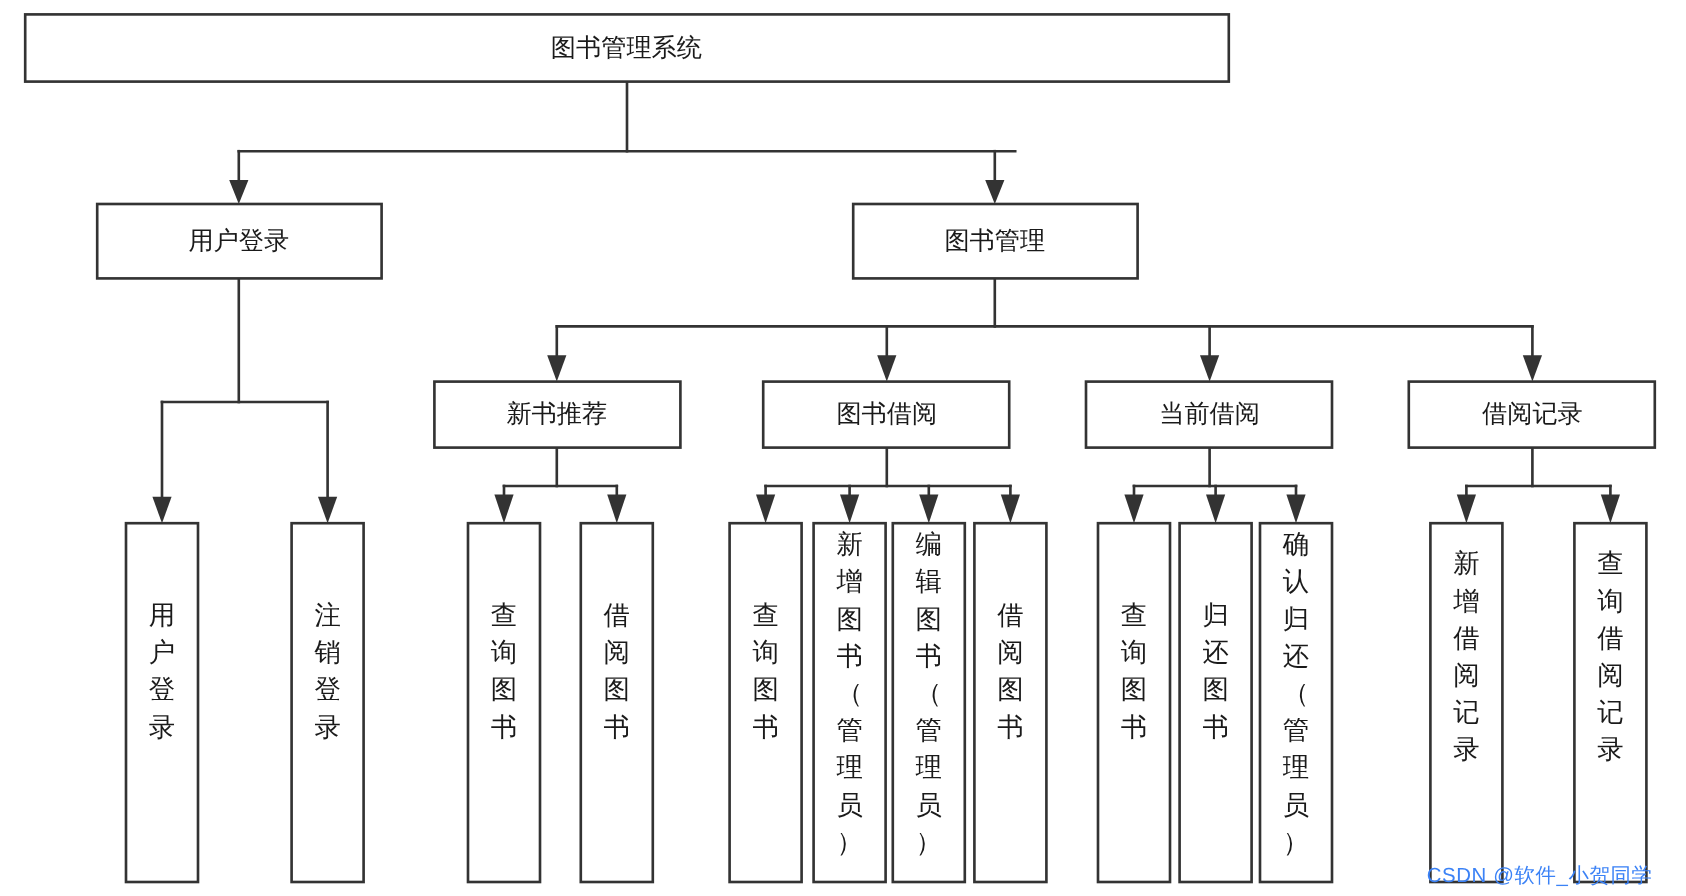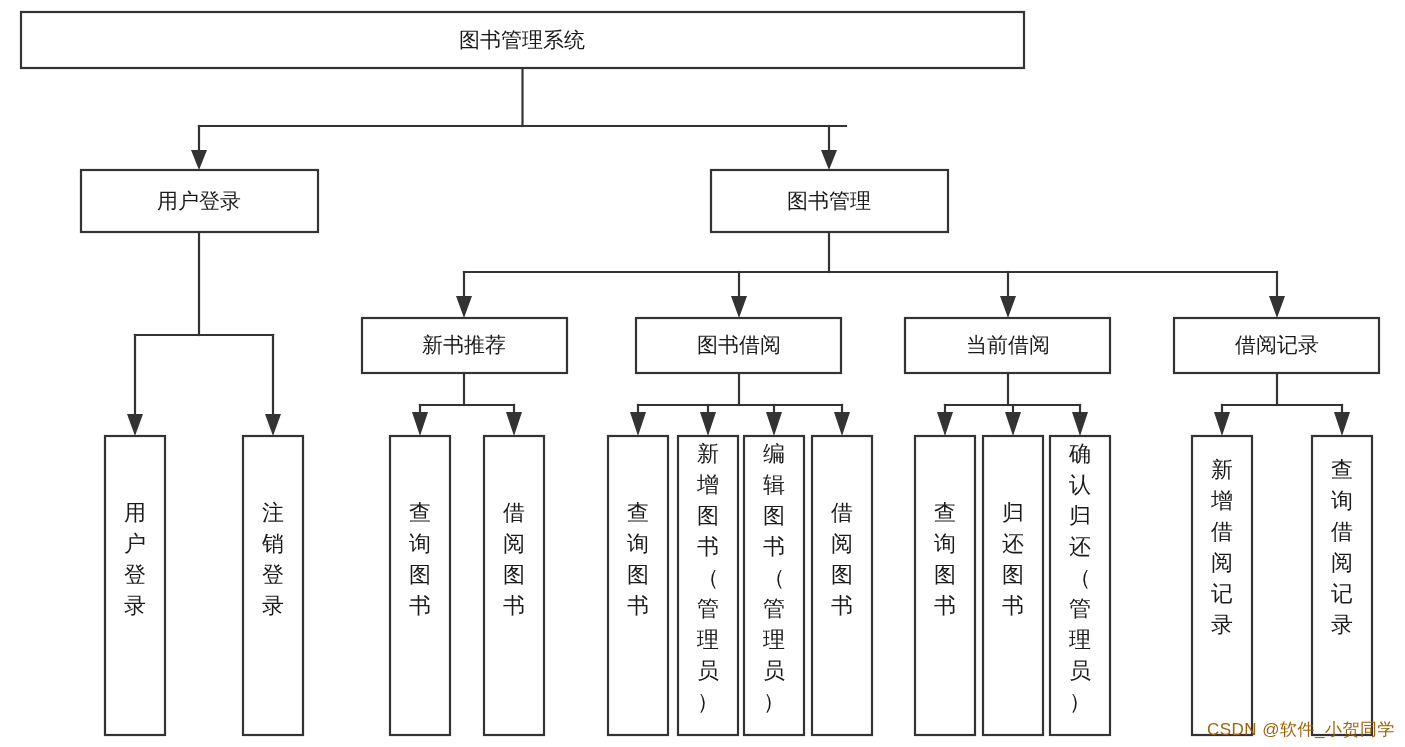--- a/index.html
+++ b/index.html
@@ -42,25 +42,25 @@
     stroke-width: 2.2;
     fill: none;
     stroke-linecap: square;
   }
   .arrow-head {
     fill: #333333;
     stroke: none;
   }
   .watermark {
     position: absolute;
-    right: 10px;
+    right: 28px;
     bottom: 6px;
     font-family: "Liberation Sans", "DejaVu Sans", sans-serif;
     font-size: 17px;
-    color: #a16207;
+    color: #3b82f6;
     letter-spacing: 0.5px;
     white-space: nowrap;
     pointer-events: none;
   }
 </style>
 </head>
 <body>
 
 <svg id="diagram" viewBox="0 0 1405 747">
 

